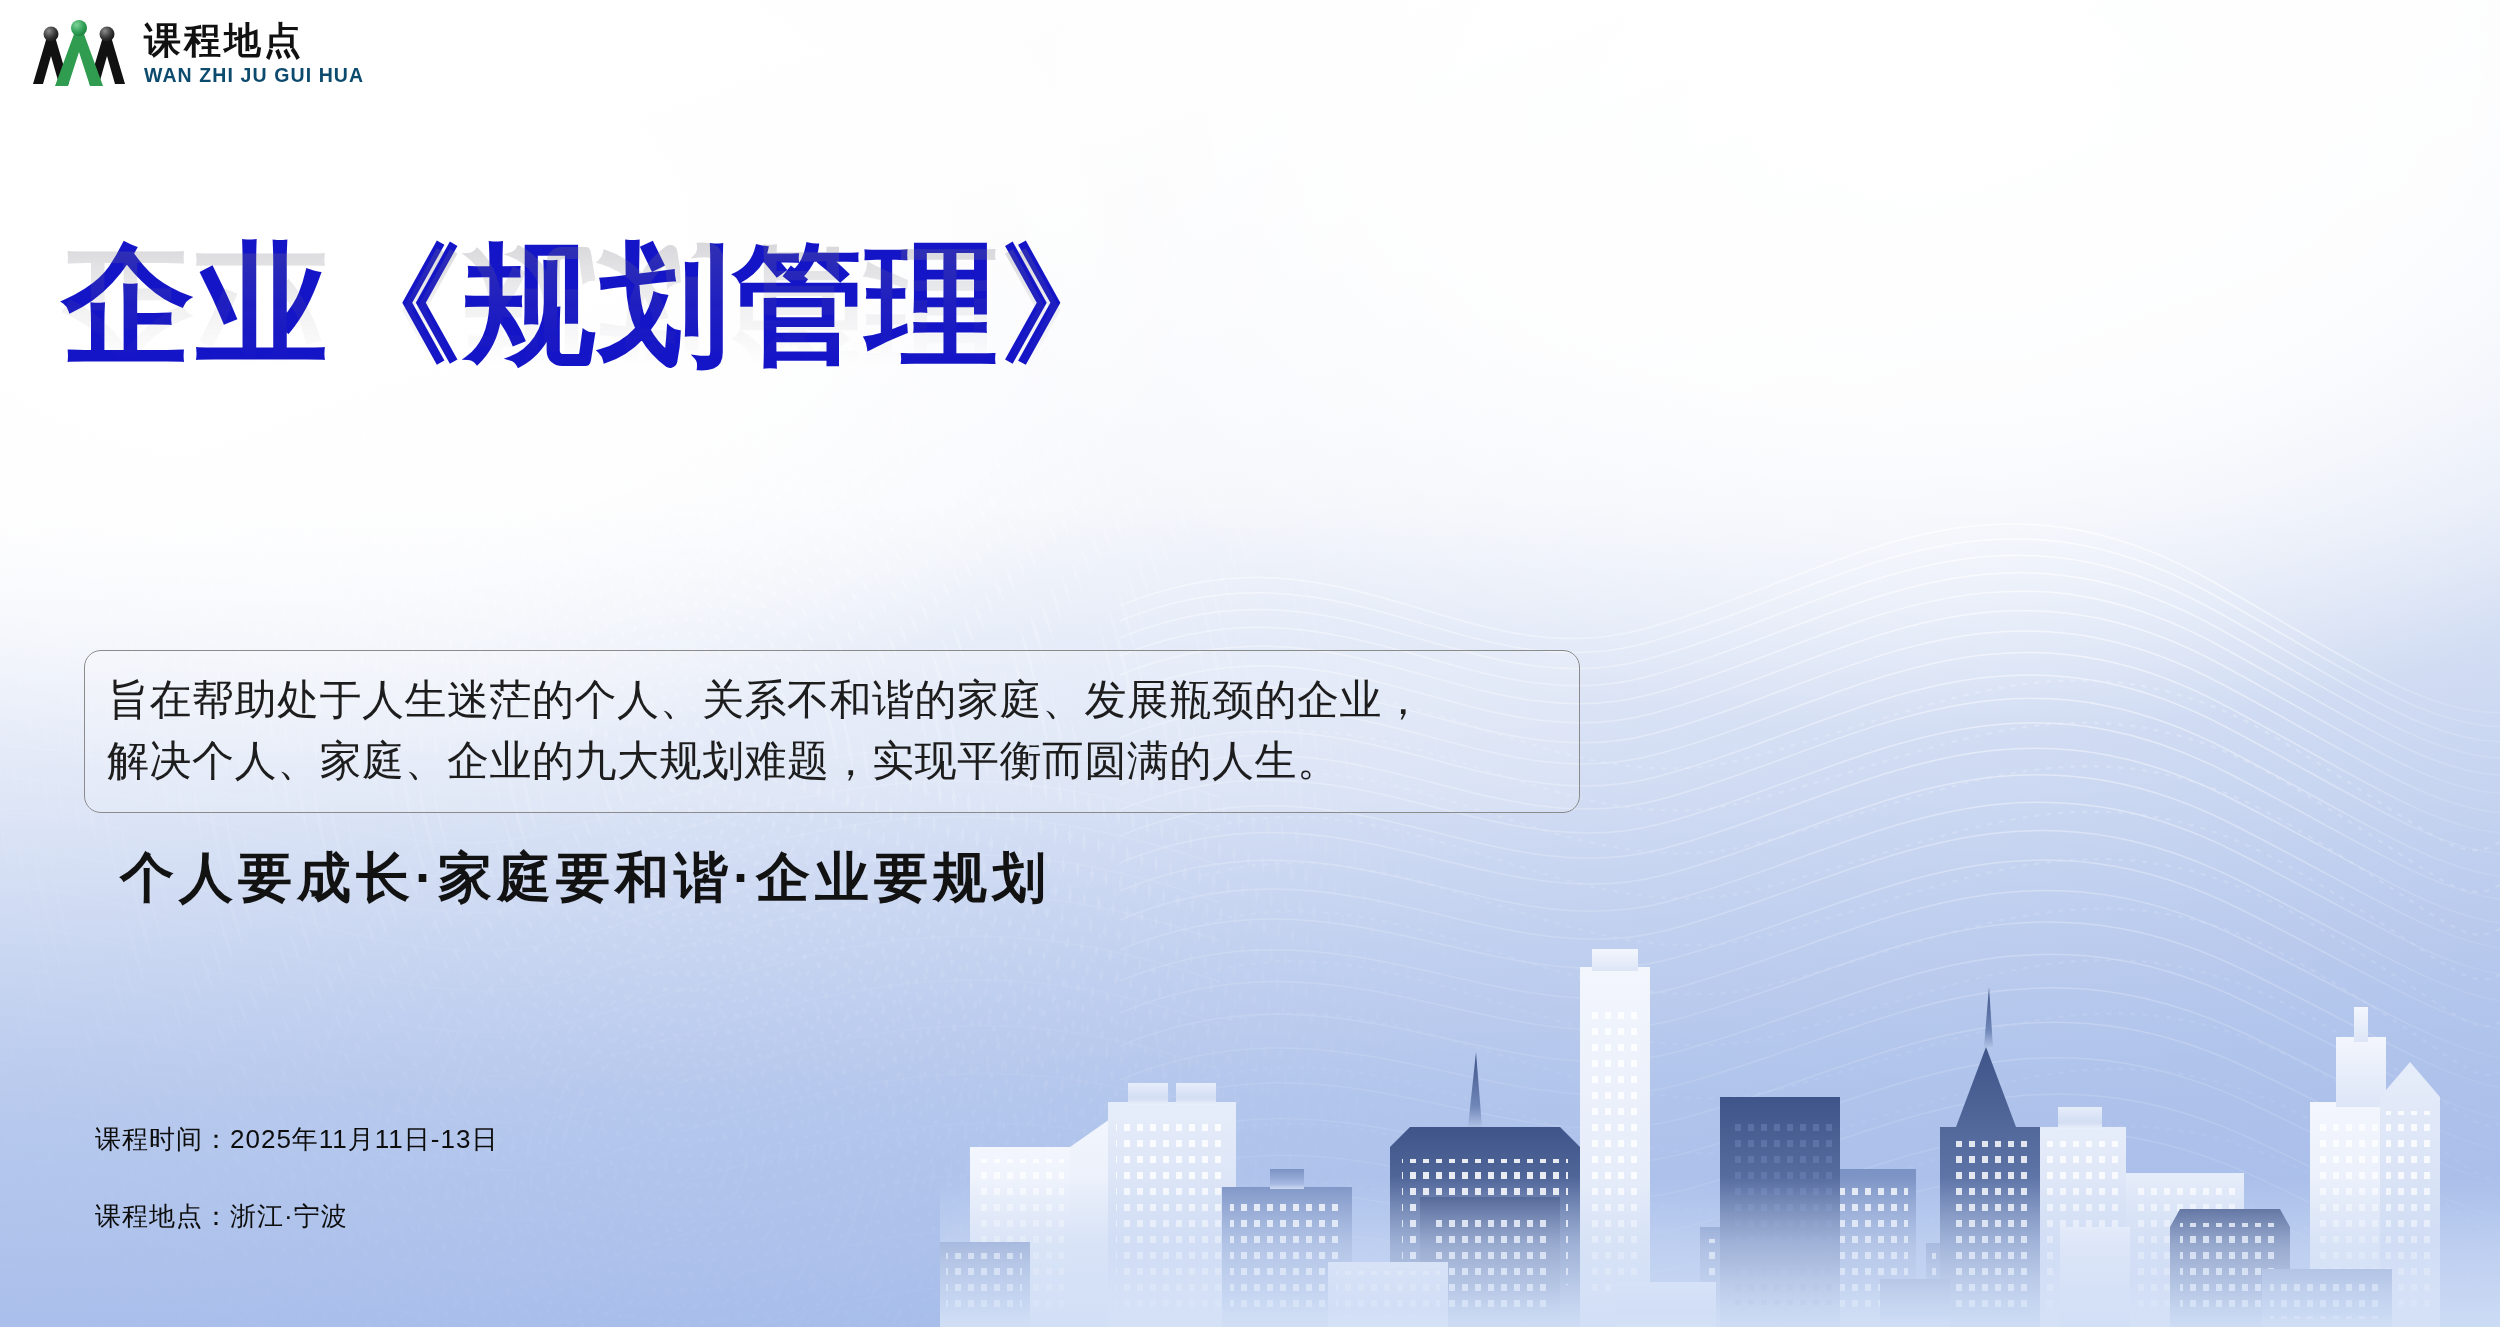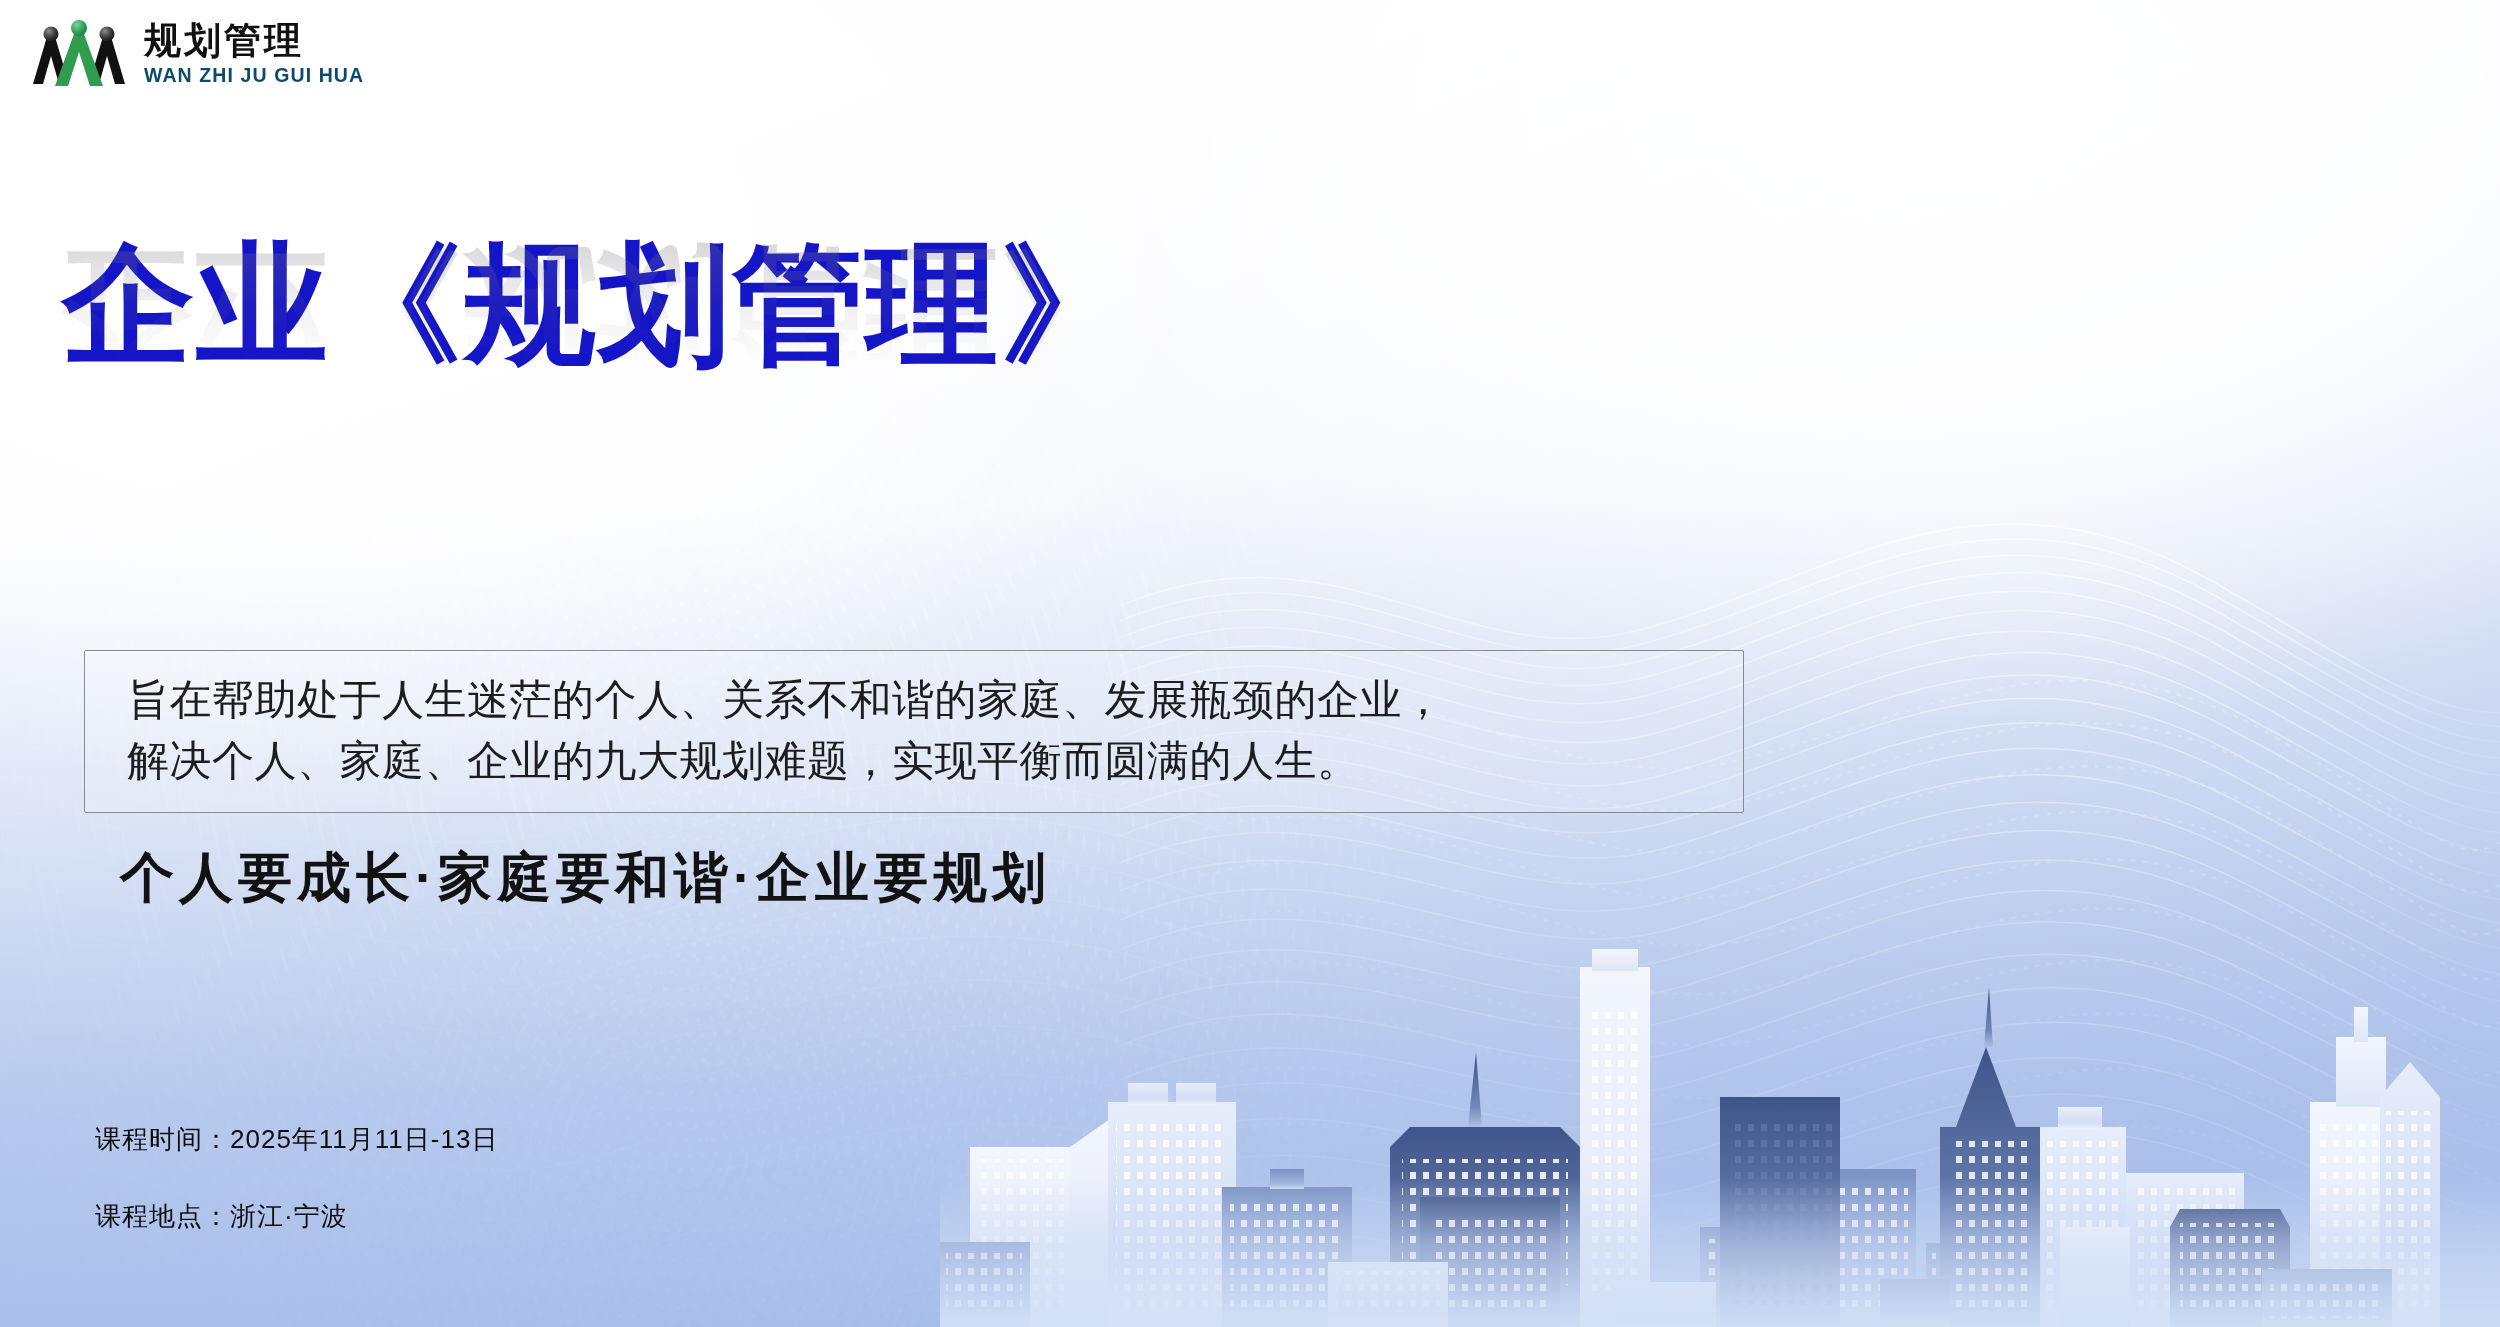--- a/index.html
+++ b/index.html
@@ -204,25 +204,25 @@
     margin-top: 2px;
     height: 138px;
     overflow: hidden;
   }
 
   
   .desc-box {
     position: absolute;
     left: 84px;
     top: 650px;
-    width: 1660px;
+    width: 1496px;
     box-sizing: border-box;
     border: 1.6px solid #8b8b8b;
-    border-radius: 2px;
-    padding: 18px 22px 20px 42px;
+    border-radius: 17px;
+    padding: 18px 22px 20px 22px;
     background: rgba(255,255,255,0.16);
   }
   .desc-line {
     font-family: "Liberation Sans", "DejaVu Sans", sans-serif;
     font-size: 42px;
     line-height: 1.46;
     color: #1d1d1d;
     letter-spacing: 0.5px;
     white-space: nowrap;
   }
@@ -496,21 +496,21 @@
       <polygon points="14,22 24,22 37,66 27,66 19,38 11,66 1,66" fill="#111111"></polygon>
       <circle cx="19" cy="16" r="7.5" fill="url(#headShade)"></circle>
 
       <polygon points="70,22 80,22 93,66 83,66 75,38 67,66 57,66" fill="#111111"></polygon>
       <circle cx="75" cy="16" r="7.5" fill="url(#headShade)"></circle>
 
       <polygon points="42,16 52,16 71,68 58,68 47,34 36,68 23,68" fill="#2f9c4f"></polygon>
       <circle cx="47" cy="10" r="8" fill="url(#headGreen)"></circle>
     </svg>
     <div class="logo-text">
-      <div class="logo-cn">规划管理</div>
+      <div class="logo-cn">课程地点</div>
       <div class="logo-en">WAN ZHI JU GUI HUA</div>
     </div>
   </div>
 
   <div class="title-wrap">
     <h1 class="main-title">企业《规划管理》</h1>
     <div class="main-title-reflection" aria-hidden="true">企业《规划管理》</div>
   </div>
 
   <div class="desc-box">

